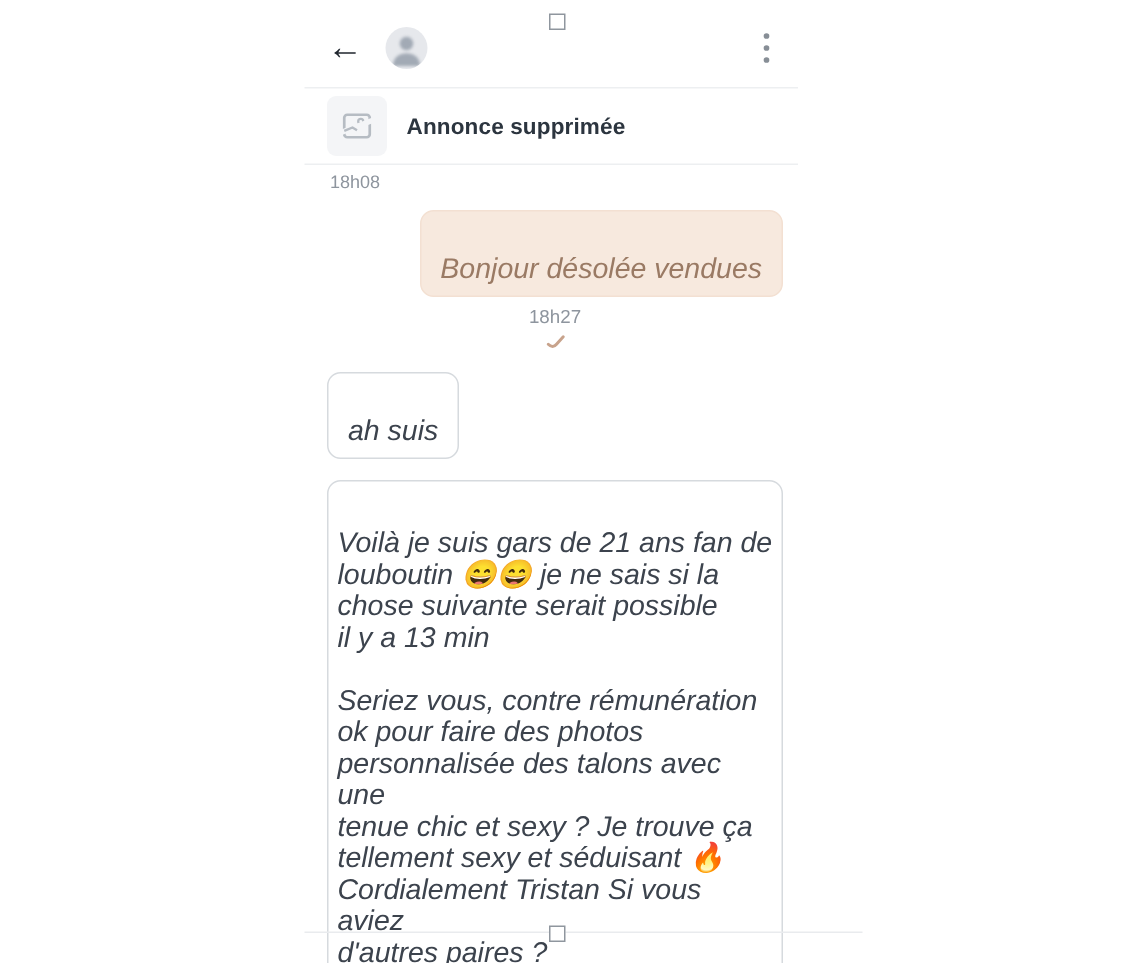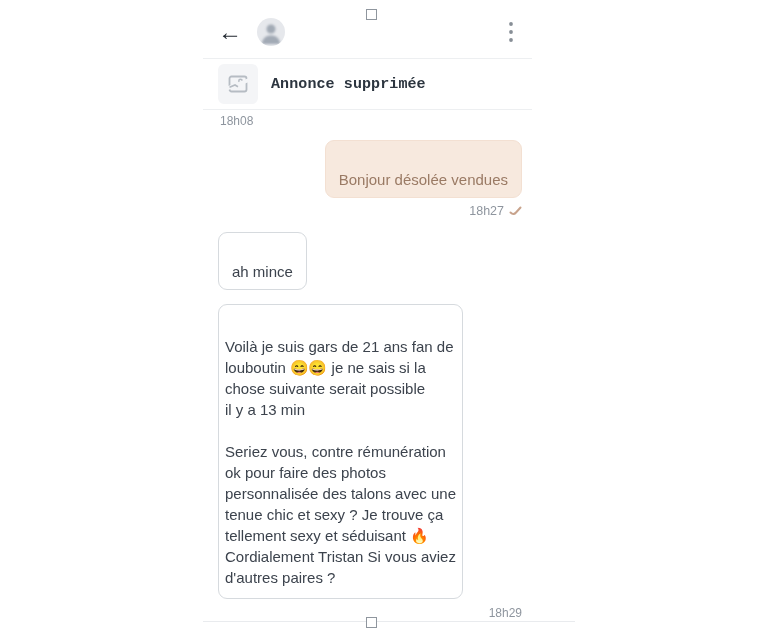--- a/index.html
+++ b/index.html
@@ -12,32 +12,32 @@
   .topbar{display:flex;align-items:center;padding:16px 16px 10px 15px;height:32px;box-sizing:content-box;}
   .back{background:none;border:none;padding:0;cursor:pointer;font-size:24px;line-height:1;color:#20262e;font-family:inherit;}
   .avatar{width:28px;height:28px;border-radius:50%;background:#e6e8ec;margin-left:15px;overflow:hidden;display:flex;align-items:center;justify-content:center;cursor:pointer;}
   .avatar svg{filter:blur(1px);}
   .tb-spacer{flex:1;}
   .kebab{background:none;border:none;padding:2px;cursor:pointer;display:flex;}
   
   .divider{height:1px;background:#edeff1;}
   .divider-bottom{position:absolute;left:203px;top:621px;width:372px;height:1px;background:#e9ebee;}
   
-  .banner{display:flex;align-items:center;gap:13px;padding:5px 15px;cursor:pointer;font-family:Liberation Mono, monospace;}
+  .banner{display:flex;align-items:center;gap:13px;padding:5px 15px;cursor:pointer;}
   .thumb{width:40px;height:40px;border-radius:6px;background:#f4f5f7;display:flex;align-items:center;justify-content:center;}
   .banner-title{font-size:15px;font-weight:bold;color:#2c353f;letter-spacing:.1px;}
   
   .messages{padding:0 10px 0 15px;}
   .ts{font-size:12px;color:#8e959e;margin:4px 0 0 2px;}
   .row-right{display:flex;justify-content:flex-end;}
-  .bubble{display:inline-block;font-size:15px;line-height:21px;border-radius:9px;padding:7px 13px;white-space:pre-line;}
+  .bubble{display:inline-block;font-size:19px;line-height:21px;border-radius:9px;padding:7px 13px;white-space:pre-line;font-style:italic;}
   .bubble.sent{background:#f7e9de;color:#9a7a64;border:1px solid #f3e0d2;margin-top:12px;}
   .bubble.received{background:#ffffff;color:#3c434d;border:1px solid #d6dade;margin-top:14px;}
   .bubble.big{padding:10px 6px;margin-top:14px;}
-  .meta{display:flex;justify-content:flex-end;align-items:center;gap:5px;font-size:12.5px;color:#8e959e;margin-top:6px;}
+  .meta{display:flex;justify-content:flex-end;align-items:center;gap:5px;font-size:12.5px;color:#8e959e;margin-top:6px;flex-direction:column;}
   .ts.after-big{margin-top:7px;text-align:right;}
   
   .handle{position:absolute;width:9px;height:9px;background:#ffffff;border:1px solid #8f969e;}
   .handle.top{left:366px;top:9px;}
   .handle.bottom{left:366px;top:617px;}
 </style>
 </head>
 <body>
 
 <div class="screen">
@@ -92,21 +92,21 @@
         </div>
       </div>
       <div class="meta">
         <span>18h27</span>
         <svg width="13" height="11" viewBox="0 0 13 11">
           <path d="M1.5 6.5 Q4.5 9.5 7 6.5 L11.5 1.5" fill="none" stroke="#c8a38c" stroke-width="2" stroke-linecap="round"></path>
         </svg>
       </div>
 
       <div class="bubble received">
-        <span>ah mince</span>
+        <span>ah suis</span>
       </div>
 
       <div class="bubble received big">
         <span>Voilà je suis gars de 21 ans fan de
 louboutin 😄😄 je ne sais si la
 chose suivante serait possible
 il y a 13 min
 
 Seriez vous, contre rémunération
 ok pour faire des photos

